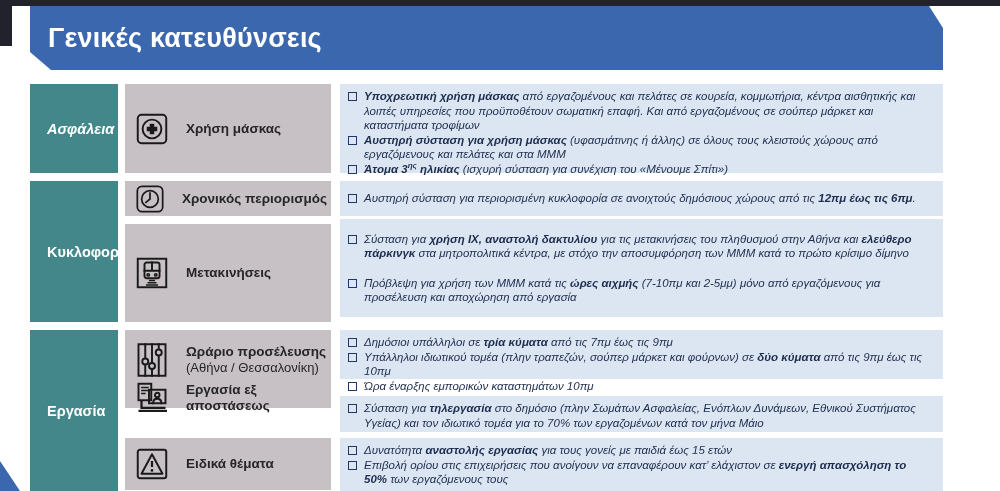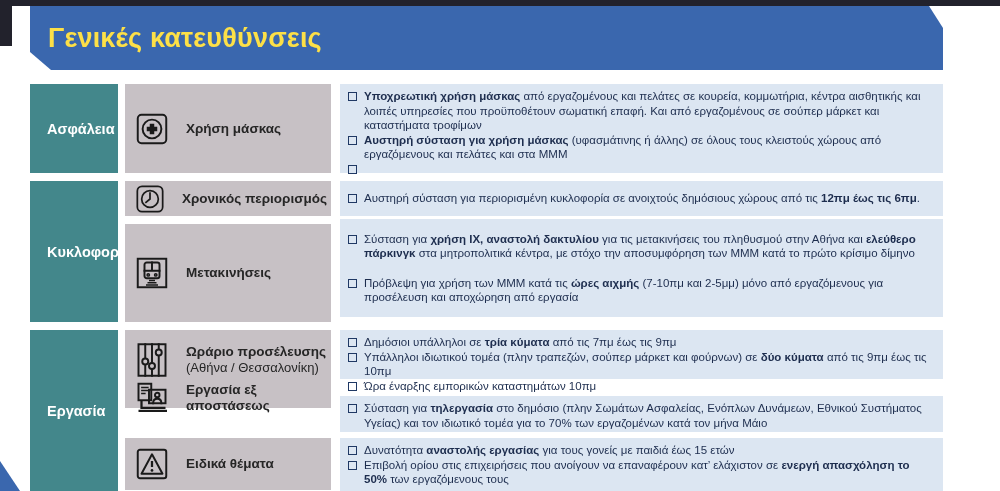--- a/index.html
+++ b/index.html
@@ -9,21 +9,21 @@
     --banner:#3a67ae; --edge:#22222c; --teal:#43878b; --gray:#c7c1c5;
     --panel:#dce6f2; --text:#1d2d4e; --bullet:#1f3864; --label:#262626;
   }
   .top-strip{position:absolute;left:0;top:0;width:1000px;height:6px;background:var(--edge);}
   .left-strip{position:absolute;left:0;top:0;width:12px;height:46px;background:var(--edge);}
   .banner{
     position:absolute;left:30px;top:6px;width:913px;height:64px;background:var(--banner);
     clip-path:polygon(0 0, calc(100% - 14px) 0, 100% 22px, 100% 100%, 21px 100%, 0 calc(100% - 18px));
     display:flex;align-items:center;padding-left:18px;box-sizing:border-box;
   }
-  .banner .title{color:#fde047;font-size:27px;font-weight:700;letter-spacing:.2px;}
+  .banner .title{color:#ffffff;font-size:27px;font-weight:700;letter-spacing:.2px;}
   .corner-tri{
     position:absolute;left:0;bottom:0;width:0;height:0;
     border-bottom:30px solid var(--banner);border-right:20px solid transparent;
   }
   .cat{
     position:absolute;left:30px;width:88px;background:var(--teal);
     display:flex;align-items:center;padding-left:17px;box-sizing:border-box;
   }
   .cat span{color:#ffffff;font-weight:700;font-size:14.5px;}
   .gray-cell{
@@ -37,36 +37,36 @@
   .panel{
     position:absolute;left:340px;width:603px;background:var(--panel);
     display:flex;flex-direction:column;justify-content:space-around;
     padding:5px 12px 5px 8px;box-sizing:border-box;
   }
   .bullet{display:flex;align-items:flex-start;}
   .bullet-box{
     flex:0 0 auto;width:7px;height:7px;border:1.6px solid var(--bullet);
     margin:3px 7px 0 0;background:transparent;
   }
-  .bullet-text{font-size:11.5px;line-height:14.5px;color:var(--text);}
+  .bullet-text{font-size:11.5px;line-height:14.5px;color:var(--text);font-style:italic;}
   .bullet-text b{font-weight:700;}
   .bullet-text sup{font-size:8px;line-height:0;}
 </style>
 </head>
 <body style="--banner: #3a67ae; --edge: #22222c; --teal: #43878b; --gray: #c7c1c5; --panel: #dce6f2; --text: #1d2d4e; --bullet: #1f3864; --label: #262626;">
 
 <div class="top-strip"></div>
 <div class="left-strip"></div>
 
 <div class="banner">
   <span class="title">Γενικές κατευθύνσεις</span>
 </div>
 
 <div id="table">
-    <div class="cat" style="top: 84px; height: 89px;">
+    <div class="cat" style="top: 84px; height: 89px; font-style: italic;">
       <span>Ασφάλεια</span>
     </div>
     <div class="cat" style="top: 181px; height: 141px;">
       <span>Κυκλοφορία</span>
     </div>
     <div class="cat" style="top: 330px; height: 161px;">
       <span>Εργασία</span>
     </div>
     <div class="gray-cell" style="top: 84px; height: 89px;">
       <span class="icon-wrap">
@@ -84,20 +84,21 @@
       <div class="bullet">
         <span class="bullet-box"></span>
         <span class="bullet-text"><b>Υποχρεωτική χρήση μάσκας</b><span> από εργαζομένους και πελάτες σε κουρεία, κομμωτήρια, κέντρα αισθητικής και λοιπές υπηρεσίες που προϋποθέτουν σωματική επαφή. Και από εργαζομένους σε σούπερ μάρκετ και καταστήματα τροφίμων</span></span>
       </div>
       <div class="bullet">
         <span class="bullet-box"></span>
         <span class="bullet-text"><b>Αυστηρή σύσταση για χρήση μάσκας</b><span> (υφασμάτινης ή άλλης) σε όλους τους κλειστούς χώρους από εργαζόμενους και πελάτες και στα ΜΜΜ</span></span>
       </div>
       <div class="bullet">
         <span class="bullet-box"></span>
+        <span class="bullet-text"><b>Άτομα 3</b><b><sup>ης</sup></b><b> ηλικίας</b><span> (ισχυρή σύσταση για συνέχιση του «Μένουμε Σπίτι»)</span></span>
       </div>
     </div>
     <div class="gray-cell" style="top: 181px; height: 35px;">
       <span class="icon-wrap">
         <svg width="32" height="32" viewBox="0 0 48 48">
           <rect x="5" y="5" width="38" height="38" rx="7" stroke="#1a1a1a" fill="none" stroke-width="2.6" stroke-linecap="square"></rect>
           <circle cx="24" cy="24" r="12.5" stroke="#1a1a1a" fill="none" stroke-width="2.6" stroke-linecap="square"></circle>
           <path d="M24 15v9l-6 5" stroke="#1a1a1a" fill="none" stroke-width="2.6" stroke-linecap="square"></path>
         </svg>
       </span>

